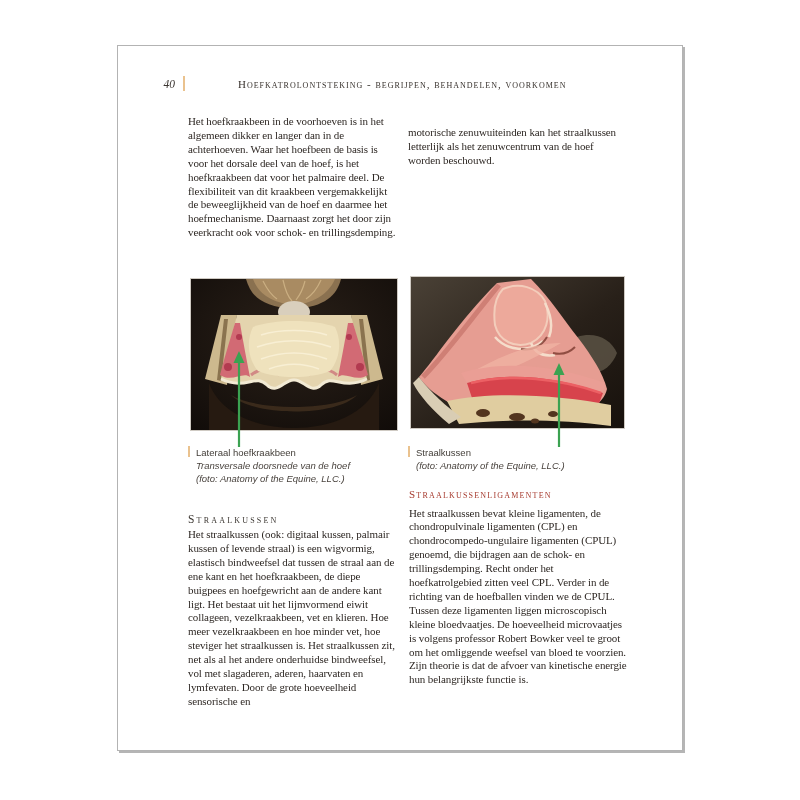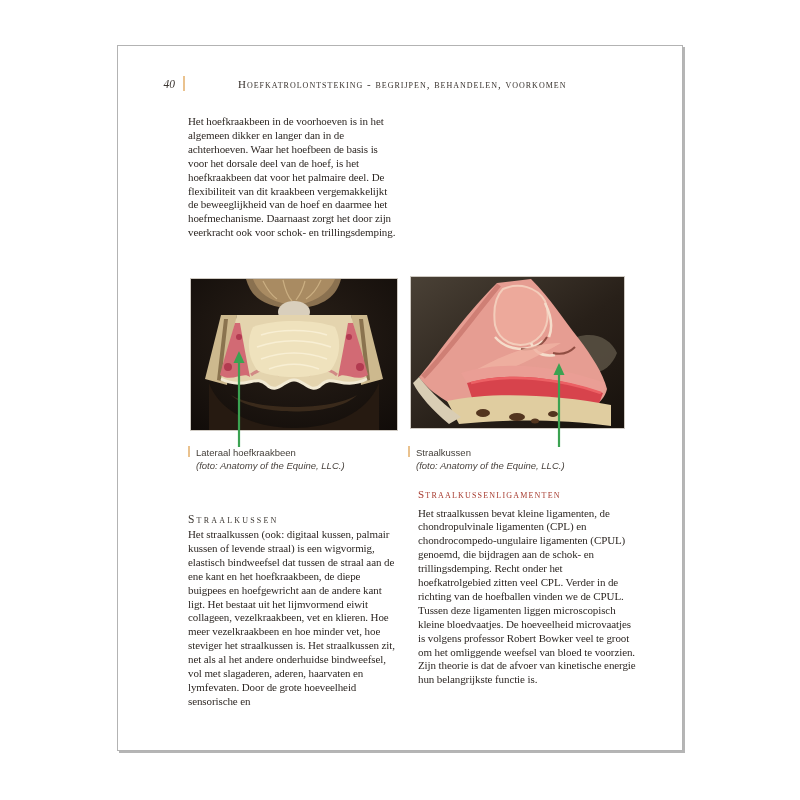--- a/index.html
+++ b/index.html
@@ -41,21 +41,21 @@
   
   .caption{position:absolute;font-family:"Liberation Sans", sans-serif;
     font-size:9.5px;line-height:13px;color:#45403b;}
   .cap-left{left:70px;top:400px;width:212px;}
   .cap-right{left:290px;top:400px;width:215px;}
   .cap-title{display:flex;align-items:flex-start;}
   .cap-bar{width:2px;height:11px;background:var(--accent,#eac28e);margin-right:6px;flex:0 0 2px;}
   .cap-italic{font-style:italic;padding-left:8px;color:#4a443f;}
   
   .section-left{position:absolute;left:70px;top:467px;width:209px;}
-  .section-right{position:absolute;left:300px;top:441px;width:219px;}
+  .section-right{position:absolute;left:291px;top:441px;width:219px;}
   .sec-heading{
     font-variant:small-caps;letter-spacing:2.2px;font-size:11.5px;color:#3c3732;
     margin-bottom:3px;
   }
   .sec-heading-red{
     font-variant:small-caps;letter-spacing:1.2px;font-size:11px;line-height:14.5px;
     color:var(--heading-red,#a63a2e);margin-bottom:5px;
   }
   .sec-heading-red span{display:block;}
 </style>
@@ -68,20 +68,21 @@
     <div class="page-number">40</div>
     <div class="hdr-bar"></div>
     <div class="hdr-title">Hoefkatrolontsteking - begrijpen, behandelen, voorkomen</div>
   </div>
 
   <div class="col-left bodytext">
     <div class="para">Het hoefkraakbeen in de voorhoeven is in het algemeen dikker en langer dan in de achterhoeven. Waar het hoefbeen de basis is voor het dorsale deel van de hoef, is het hoefkraakbeen dat voor het palmaire deel. De flexibiliteit van dit kraakbeen vergemakkelijkt de beweeglijkheid van de hoef en daarmee het hoefmechanisme. Daarnaast zorgt het door zijn veerkracht ook voor schok- en trillingsdemping.</div>
   </div>
 
   <div class="col-right bodytext">
+    <div class="para">motorische zenuwuiteinden kan het straalkussen letterlijk als het zenuwcentrum van de hoef worden beschouwd.</div>
   </div>
 
   <div class="figure fig-left">
     <svg width="206" height="151" viewBox="0 0 206 151">
       <defs>
         <radialGradient id="lgbg" cx="50%" cy="38%" r="78%">
           <stop offset="0%" stop-color="#2b2119"></stop>
             <stop offset="100%" stop-color="#110c09"></stop>
         </radialGradient>
       </defs>
@@ -162,20 +163,21 @@
   <svg class="arrow arrow-right" width="16" height="84">
     <line x1="8" y1="84" x2="8" y2="9" stroke="#3ba251" stroke-width="2.2"></line>
     <polygon points="8,0 2.5,12 13.5,12" fill="#3ba251"></polygon>
   </svg>
 
   <div class="caption cap-left">
     <div class="cap-title">
       <span class="cap-bar"></span>
       <span>Lateraal hoefkraakbeen</span>
     </div>
+    <div class="cap-italic">Transversale doorsnede van de hoef</div>
     <div class="cap-italic">(foto: Anatomy of the Equine, LLC.)</div>
   </div>
 
   <div class="caption cap-right">
     <div class="cap-title">
       <span class="cap-bar"></span>
       <span>Straalkussen</span>
     </div>
     <div class="cap-italic">(foto: Anatomy of the Equine, LLC.)</div>
   </div>

